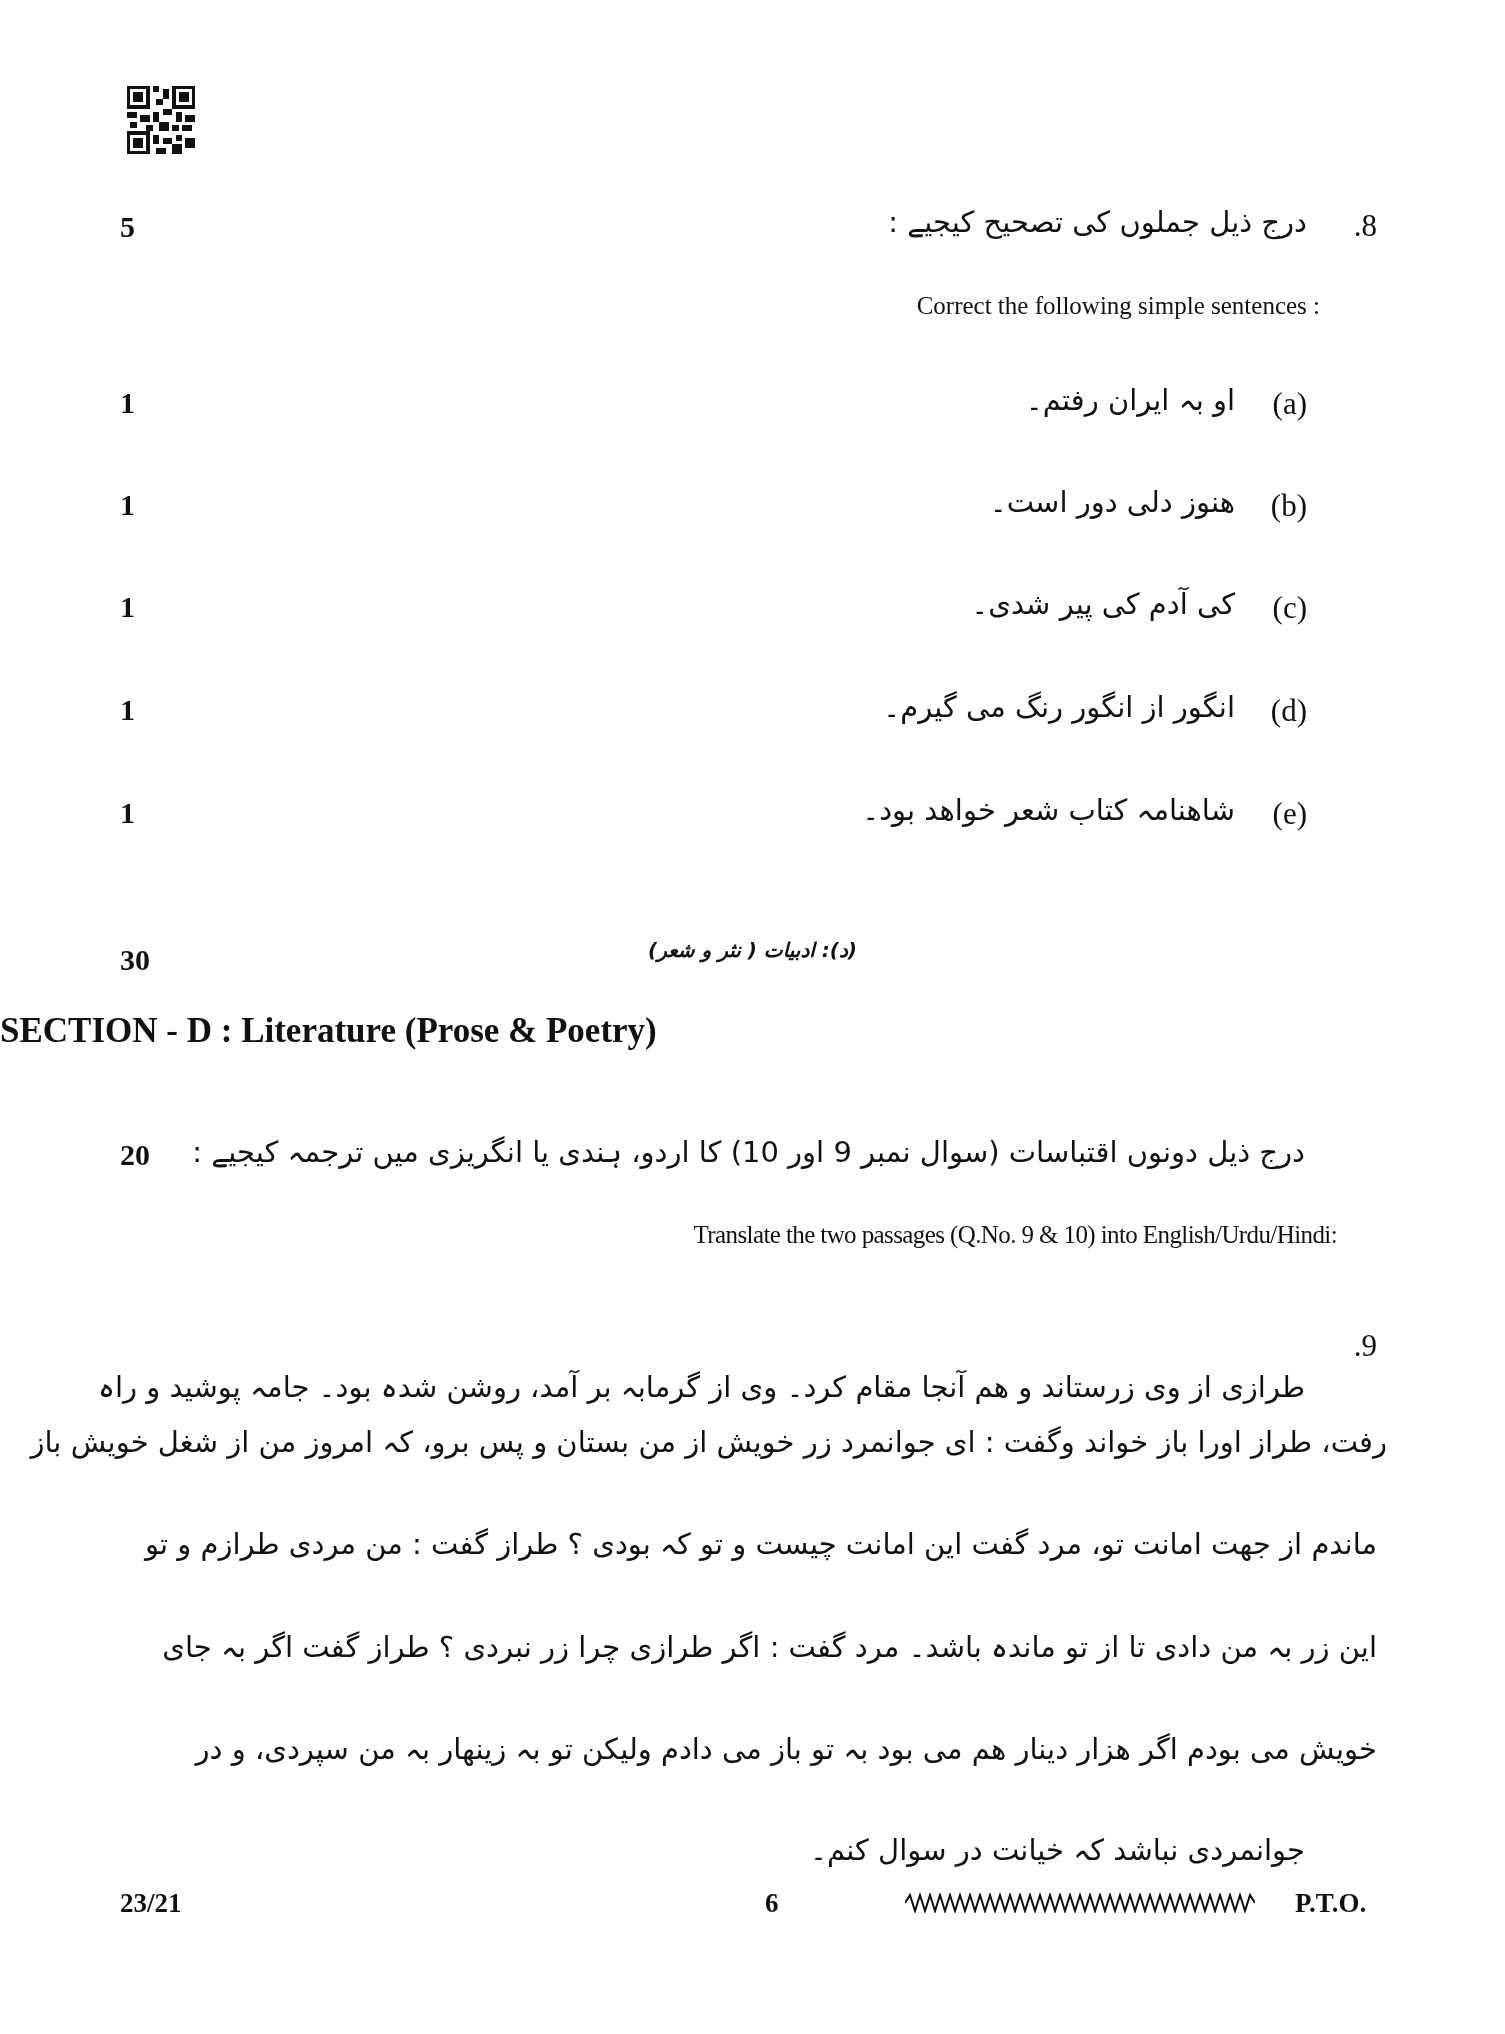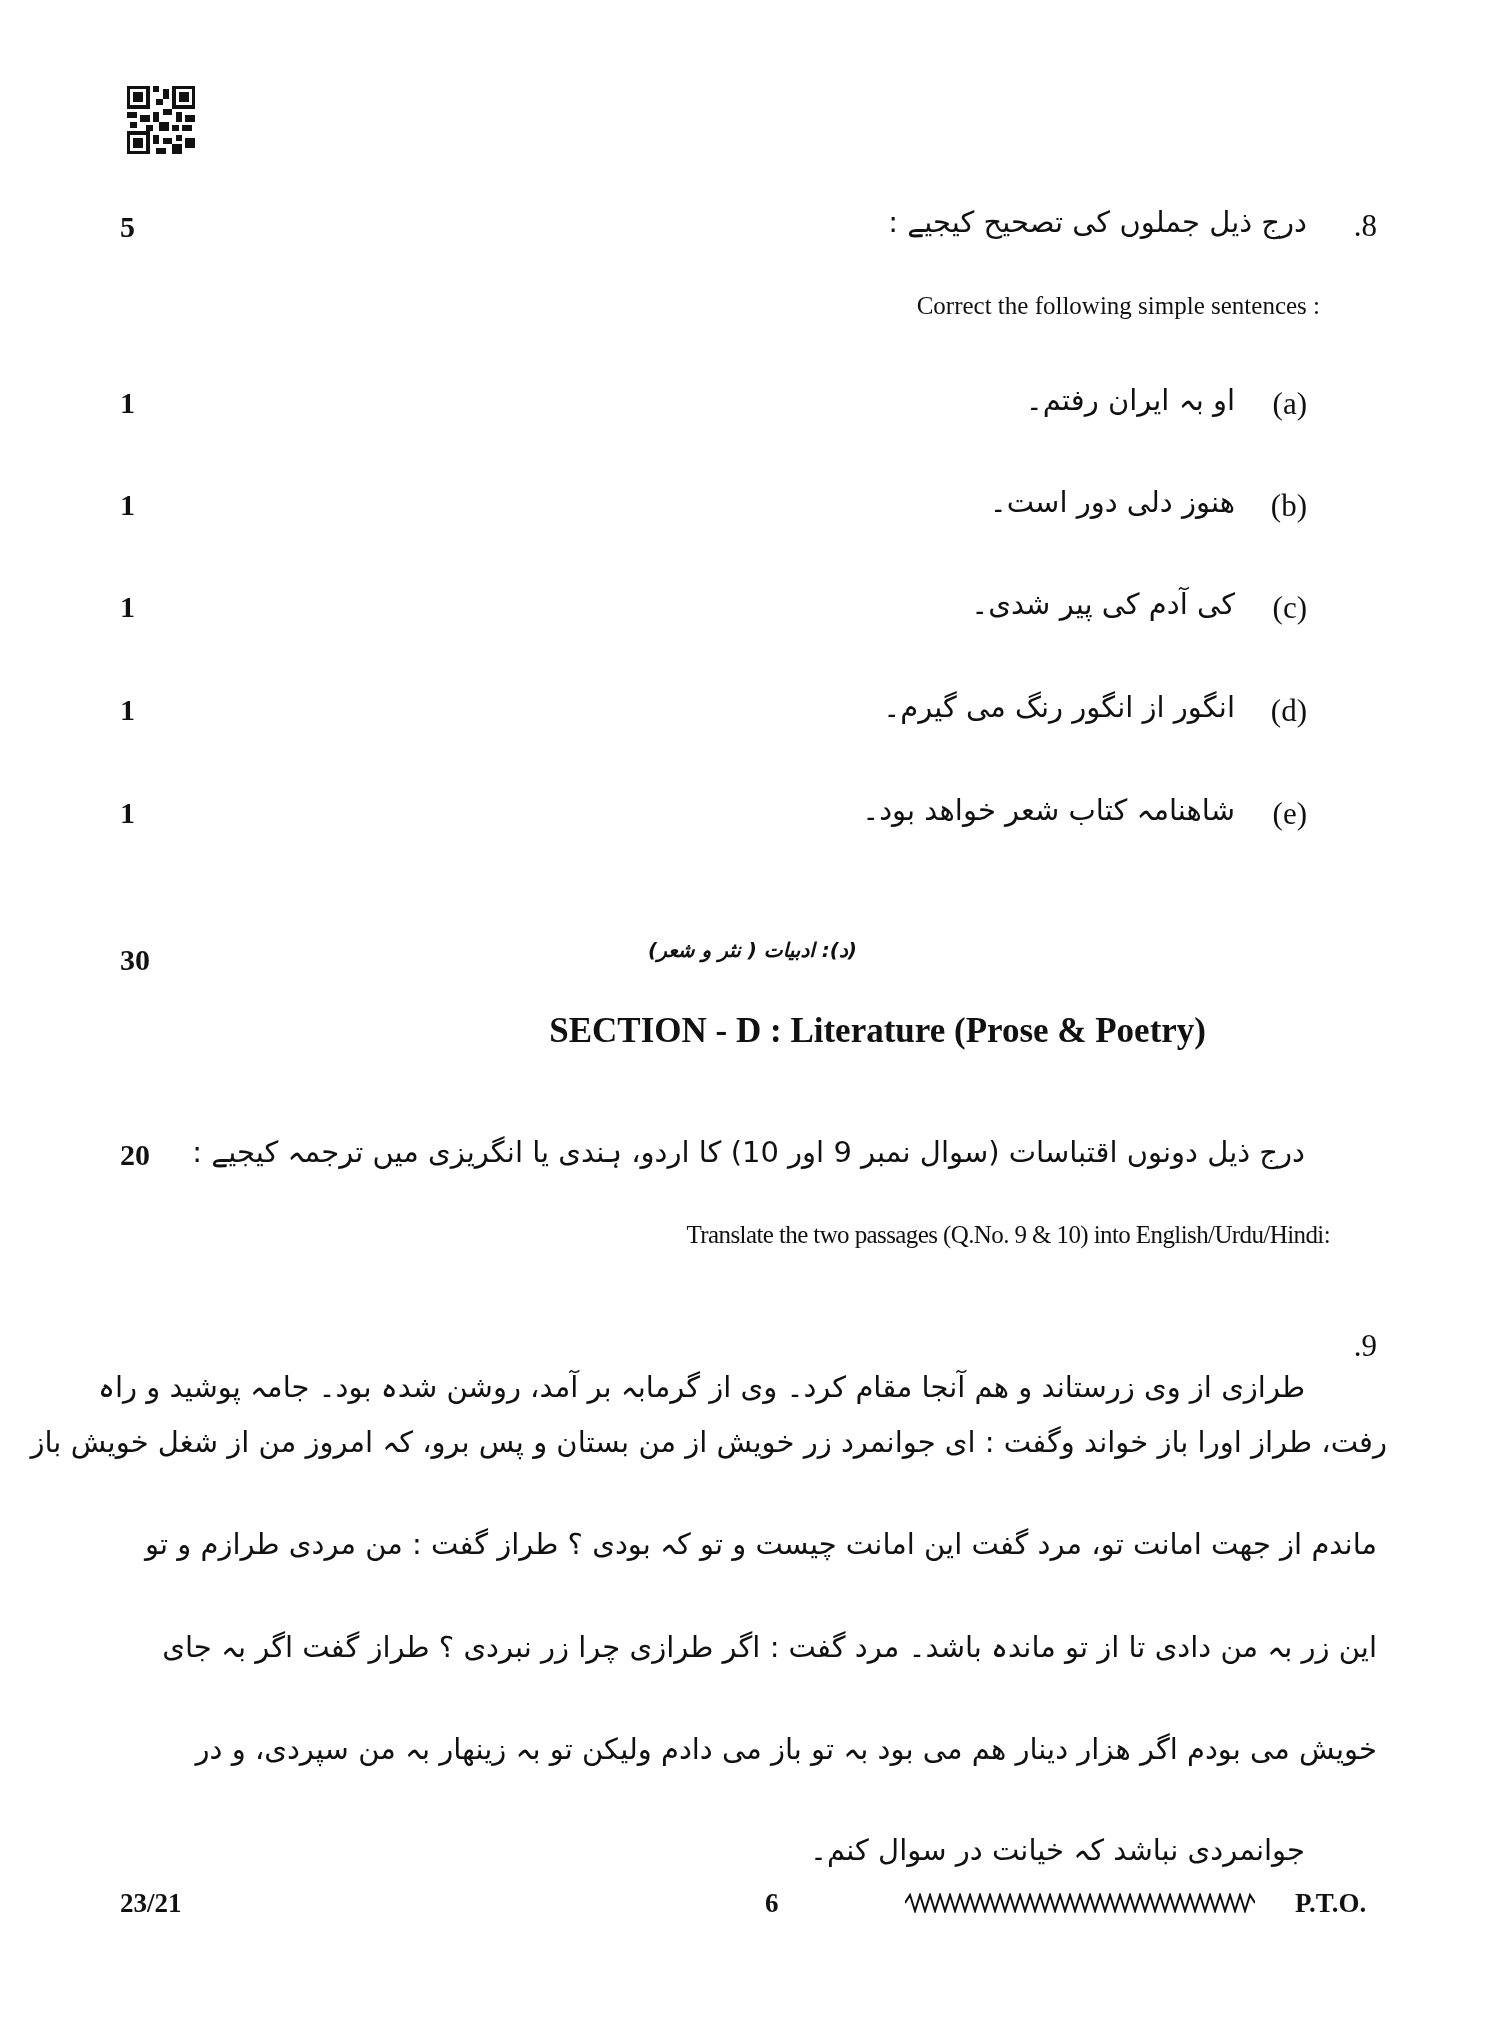--- a/index.html
+++ b/index.html
@@ -54,21 +54,21 @@
       right: 198px;
     }
     .sub-text {
       right: 270px;
     }
     .section-title {
       font-family: "Liberation Serif", serif;
       font-weight: bold;
       font-size: 35px;
       left: 0; width: 1206px;
-      text-align: right;
+      text-align: left;
       white-space: nowrap;
       line-height: 1;
     }
     .section-urdu {
       left: 0; width: 1505px;
       text-align: center;
       direction: rtl;
       font-family: "DejaVu Sans", sans-serif;
       font-size: 20px;
       font-weight: bold;
@@ -167,21 +167,21 @@
     <div class="abs urdu sub-text" style="top:796px;">شاھنامہ کتاب شعر خواھد بود۔</div>
   </div>
 </div>
 
 <div class="abs marks" style="top:945px;">30</div>
 <div class="abs section-urdu" style="top:940px;">(د): ادبیات ( نثر و شعر)</div>
 <div class="abs section-title" style="top:1013px;">SECTION - D : Literature (Prose &amp; Poetry)</div>
 
 <div class="abs marks" style="top:1140px;">20</div>
 <div class="abs urdu" style="right:200px; top:1138px;">درج ذیل دونوں اقتباسات (سوال نمبر 9 اور 10) کا اردو، ہندی یا انگریزی میں ترجمہ کیجیے :</div>
-<div class="abs eng" style="right:175px; top:1222px; letter-spacing:-0.6px;">Translate the two passages (Q.No. 9 &amp; 10) into English/Urdu/Hindi:</div>
+<div class="abs eng" style="right:168px; top:1222px; letter-spacing:-0.6px;">Translate the two passages (Q.No. 9 &amp; 10) into English/Urdu/Hindi:</div>
 
 <div class="abs qnum" style="right:128px; top:1330px;">.9</div>
 <div>
   <div class="abs urdu passage-line" style="top:1326px;margin-top:47px;">طرازی از وی زرستاند و هم آنجا مقام کرد۔ وی از گرمابہ بر آمد، روشن شدہ بود۔ جامہ پوشید و راہ</div>
   <div class="abs urdu passage-line" style="right:118px; width:1177px; top:1428px;">رفت، طراز اورا باز خواند وگفت : ای جوانمرد زر خویش از من بستان و پس برو، کہ امروز من از شغل خویش باز</div>
   <div class="abs urdu passage-line" style="right:128px; width:1177px; top:1530px;">ماندم از جهت امانت تو، مرد گفت این امانت چیست و تو کہ بودی ؟ طراز گفت : من مردی طرازم و تو</div>
   <div class="abs urdu passage-line" style="right:128px; width:1177px; top:1633px;">این زر بہ من دادی تا از تو ماندہ باشد۔ مرد گفت : اگر طرازی چرا زر نبردی ؟ طراز گفت اگر بہ جای</div>
   <div class="abs urdu passage-line" style="right:128px; width:1177px; top:1735px;">خویش می بودم اگر هزار دینار هم می بود بہ تو باز می دادم ولیکن تو بہ زینهار بہ من سپردی، و در</div>
   <div class="abs urdu passage-line last" style="right:200px; width:1105px; top:1836px; text-align:right; text-align-last:right;">جوانمردی نباشد کہ خیانت در سوال کنم۔</div>
 </div>

